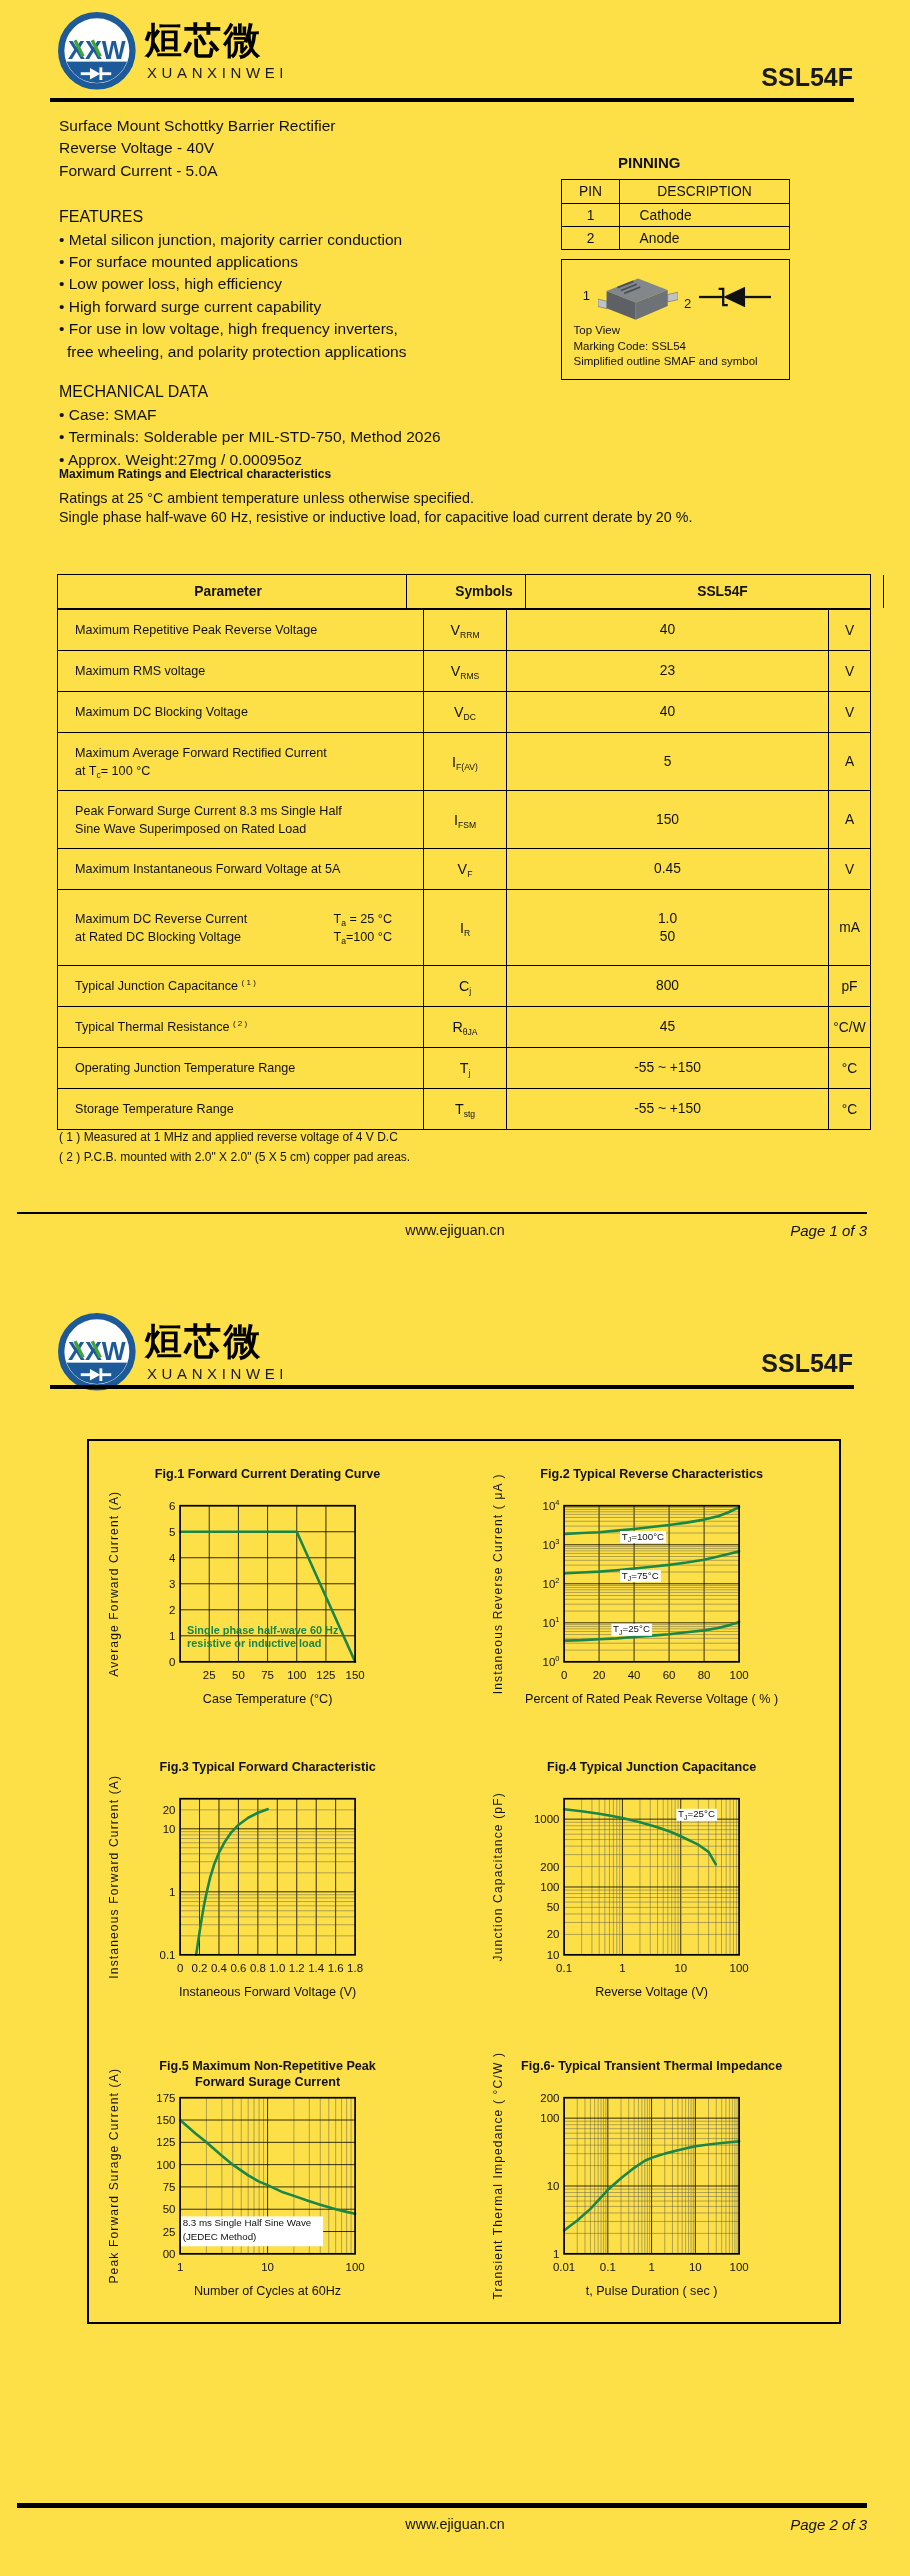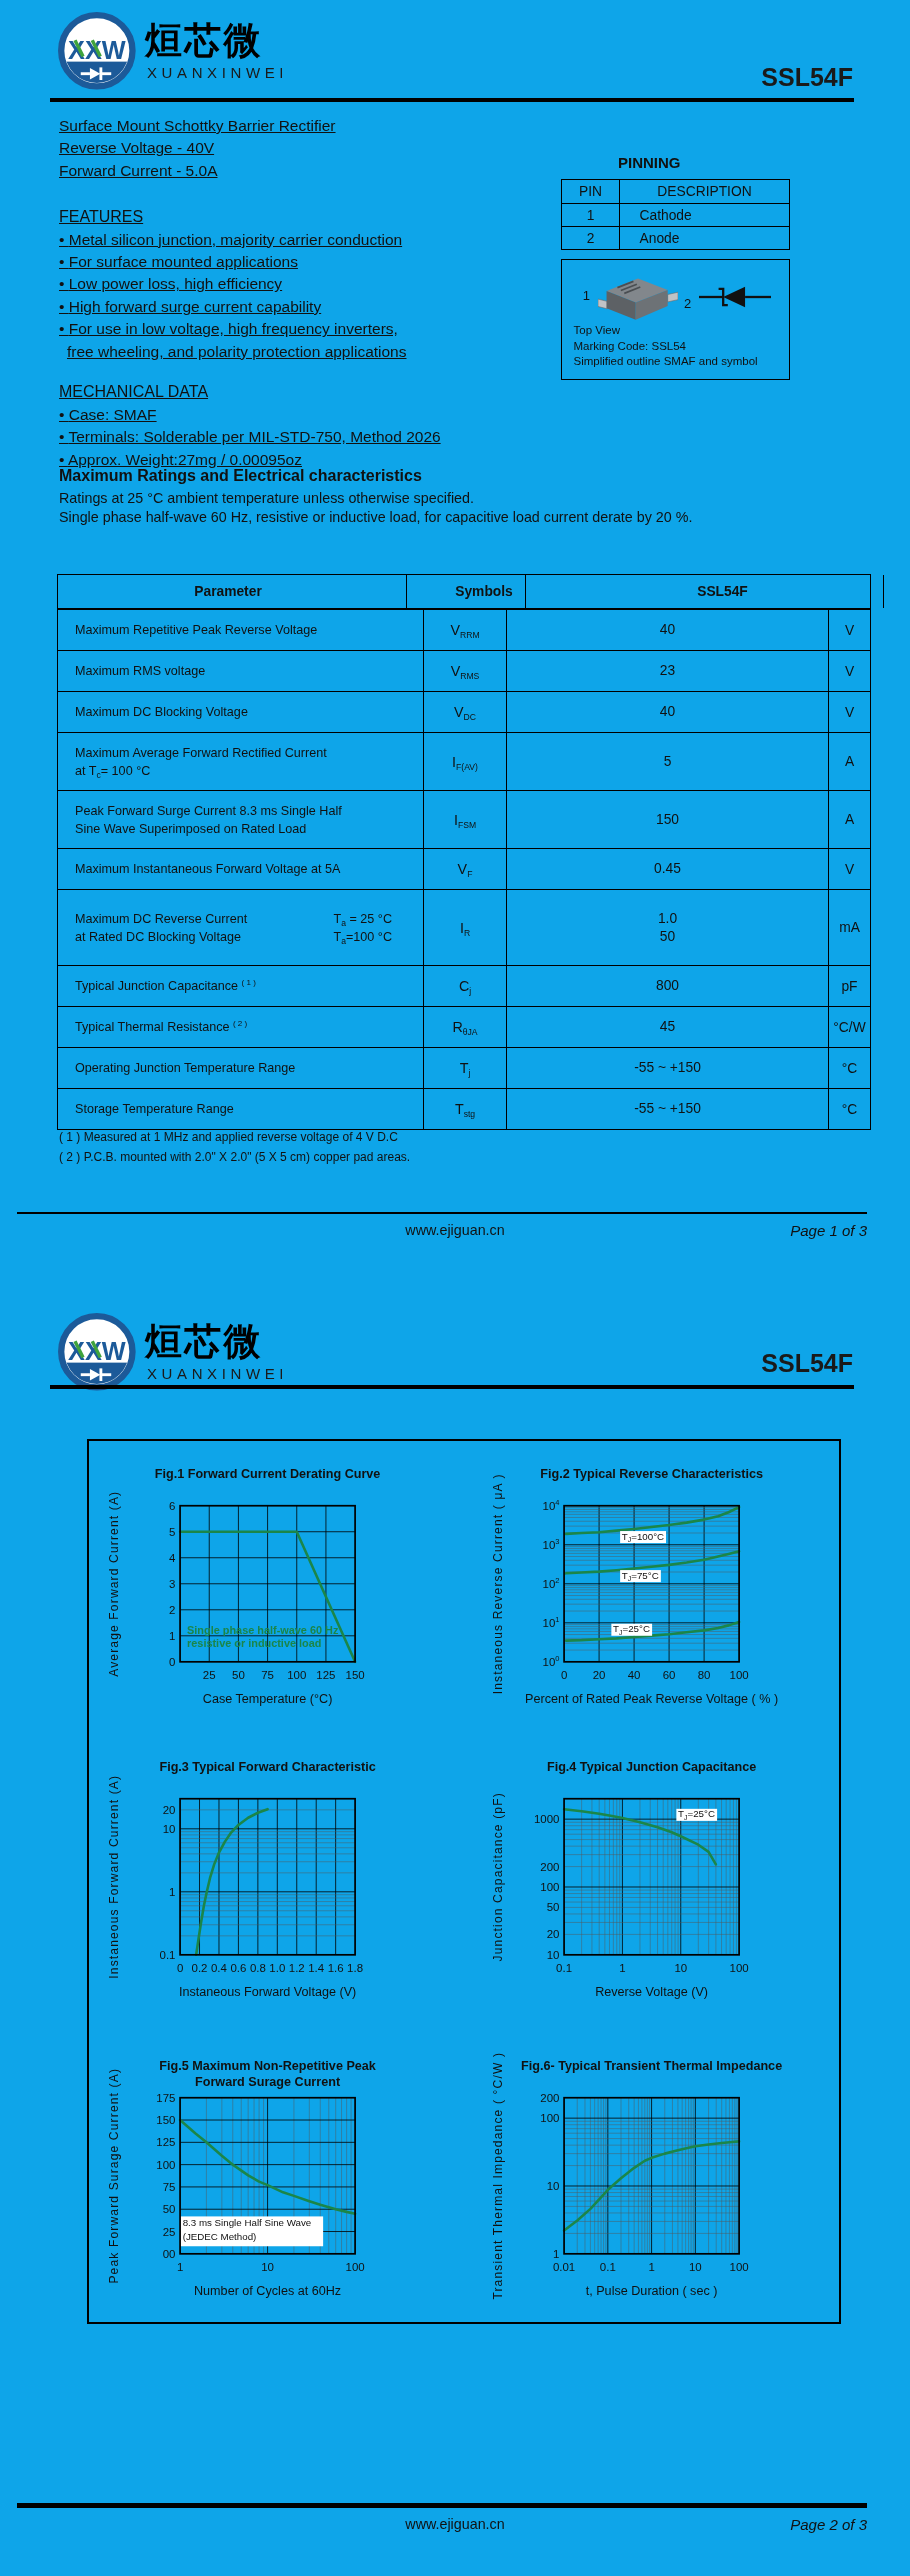--- a/index.html
+++ b/index.html
@@ -1,25 +1,25 @@
 <!DOCTYPE html>
 <html style="font-size:9.2px"><head>
 <meta charset="utf-8">
 <style>
   html,body{margin:0;padding:0;background:#ffffff;}
   body{font-family:"Liberation Sans",sans-serif;color:#111;}
-  #page{position:relative;width:910px;height:2576px;background:#0ea5e9;overflow:hidden;}
+  #page{position:relative;width:910px;height:2576px;background:#fde047;overflow:hidden;}
   .abs{position:absolute;}
   .hrule{position:absolute;background:#000;}
   
   .brand-cn{position:absolute;font-size:37px;font-weight:700;letter-spacing:2.3px;color:#000;font-family:"DejaVu Sans",sans-serif;}
   .brand-en{position:absolute;font-size:15px;font-weight:500;letter-spacing:4.6px;color:#1a1a1a;}
   .part-no{position:absolute;font-size:25px;font-weight:600;color:#1a1a1a;}
   
-  .p1-left{position:absolute;left:59px;top:115px;width:493px;font-size:15.5px;line-height:22.4px;text-decoration:underline;}
+  .p1-left{position:absolute;left:59px;top:115px;width:493px;font-size:15.5px;line-height:22.4px;}
   .sec-gap{height:24px;}
   .sec-head{font-size:16px;line-height:22.4px;}
   .feat-item .l2{padding-left:8px;}
   .bullet::before{content:"• ";}
   
   .pin-head{position:absolute;left:618px;top:154px;font-size:15px;font-weight:700;}
   .pin-table{position:absolute;left:561px;top:179px;width:227px;border:1.7px solid #000;}
   .pin-row{display:flex;}
   .pin-row > div{border-right:1.1px solid #000;display:flex;align-items:center;justify-content:center;font-size:13.8px;}
   .pin-row > div:last-child{border-right:none;}
@@ -27,21 +27,21 @@
   .pin-row .c2{flex:1;justify-content:flex-start;padding-left:19.5px;}
   .pin-row.hdr{border-bottom:1.7px solid #000;}
   .pin-row.hdr > div{height:23px;font-weight:500;justify-content:center;padding-left:0;}
   .pin-row.body{border-bottom:1.1px solid #000;}
   .pin-row.body:last-child{border-bottom:none;}
   .pin-row.body > div{height:22px;}
   .outline-box{position:absolute;left:561px;top:259px;width:227px;height:119px;border:1.4px solid #000;}
   .outline-cap{position:absolute;left:11.5px;top:63px;font-size:11.5px;line-height:15.5px;}
   .pin-num{position:absolute;font-size:13px;}
   
-  .rat-head{position:absolute;left:59px;top:467px;font-size:16px;font-weight:700;}
+  .rat-head{position:absolute;left:59px;top:467px;font-size:12px;font-weight:700;}
   .rat-sub{position:absolute;left:59px;top:489px;font-size:14.3px;line-height:19px;}
   #ratings-table{position:absolute;left:57px;top:574px;width:812px;border:1.7px solid #000;}
   .rt-row{display:flex;border-bottom:1.7px solid #000;}
   .rt-row:last-child{border-bottom:none;}
   .rt-row > div{border-right:1.1px solid #000;display:flex;flex-direction:column;justify-content:center;}
   .rt-row > div:last-child{border-right:none;}
   .rt-c0{width:340px;flex:none;padding-left:17px;padding-right:8px;font-size:12.6px;}
   .rt-c1{width:82px;flex:none;align-items:center;font-size:14.3px;}
   .rt-c2{width:321px;flex:none;align-items:center;font-size:13.8px;}
   .rt-c3{flex:1;align-items:center;font-size:13.8px;}

